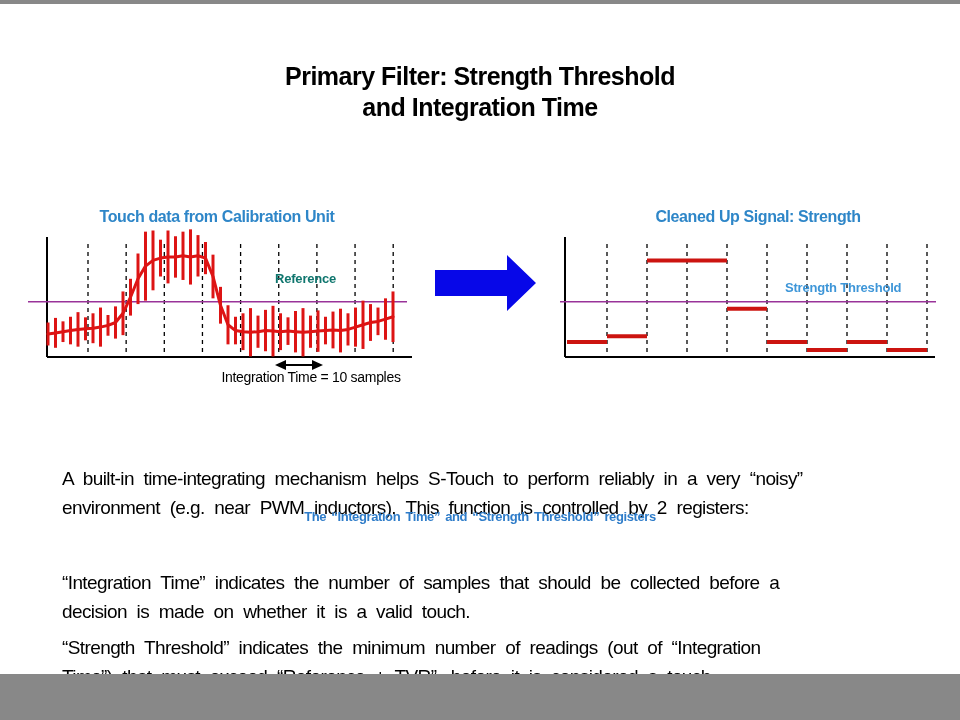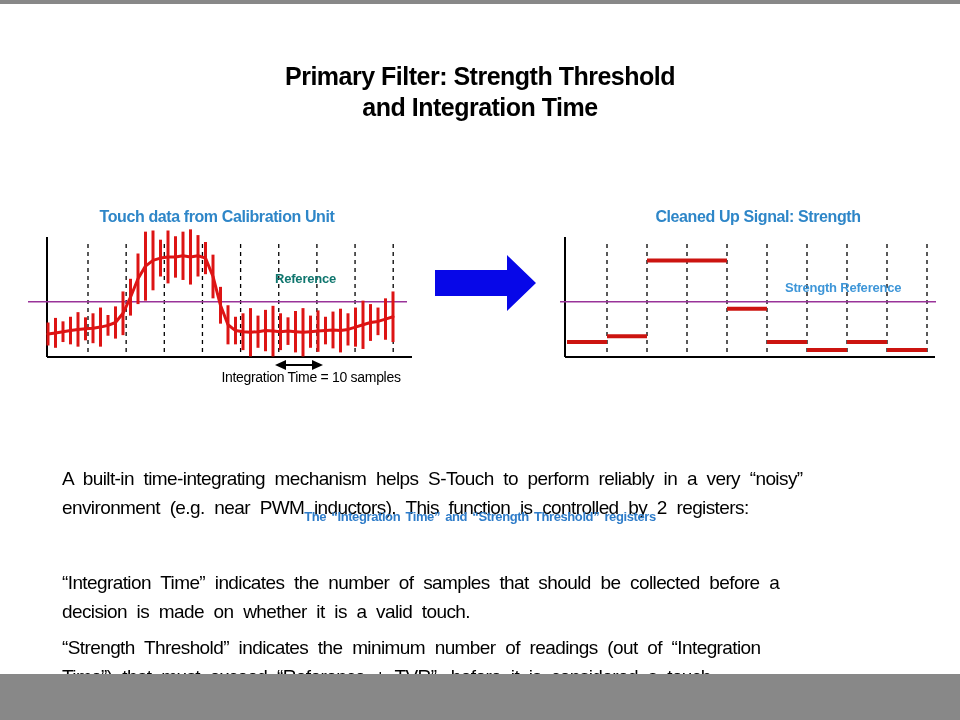--- a/index.html
+++ b/index.html
@@ -134,21 +134,21 @@
         <line x1="847" x2="887" y1="338.05" y2="338.05" stroke="#CC1410" stroke-width="4"></line>
         <line x1="887" x2="927" y1="346.1" y2="346.1" stroke="#CC1410" stroke-width="4"></line>
       </g>
     <polygon id="bigArrow" points="435,266 507,266 507,251 536,279 507,307 507,292 435,292" fill="#0707E8"></polygon>
   </svg>
 
   <div class="chart-title left" style="color: rgb(46, 134, 200);">Touch data from Calibration Unit</div>
   <div class="chart-title right" style="color: rgb(46, 134, 200);">Cleaned Up Signal: Strength</div>
 
   <div class="small-label ref-label" style="color: #0f766e;">Reference</div>
-  <div class="small-label thr-label" style="color: rgb(62, 150, 216);">Strength Reference</div>
+  <div class="small-label thr-label" style="color: rgb(62, 150, 216);">Strength Threshold</div>
   <div class="annotation" style="color: #000000;">Integration Time = 10 samples</div>
 
   <p class="body-par p1 pre">A built-in time-integrating mechanism helps S-Touch to perform reliably in a very “noisy”
 environment (e.g. near PWM inductors). This function is controlled by 2 registers:</p>
   <div class="body-heading" style="color: rgb(46, 124, 201);">The “Integration Time” and “Strength Threshold” registers</div>
   <p class="body-par p3 pre">“Strength Threshold” indicates the minimum number of readings (out of “Integration
 Time”) that must exceed “Reference + TVR”, before it is considered a touch.</p>
   <p class="body-par p2 pre">“Integration Time” indicates the number of samples that should be collected before a
 decision is made on whether it is a valid touch.</p>
 

